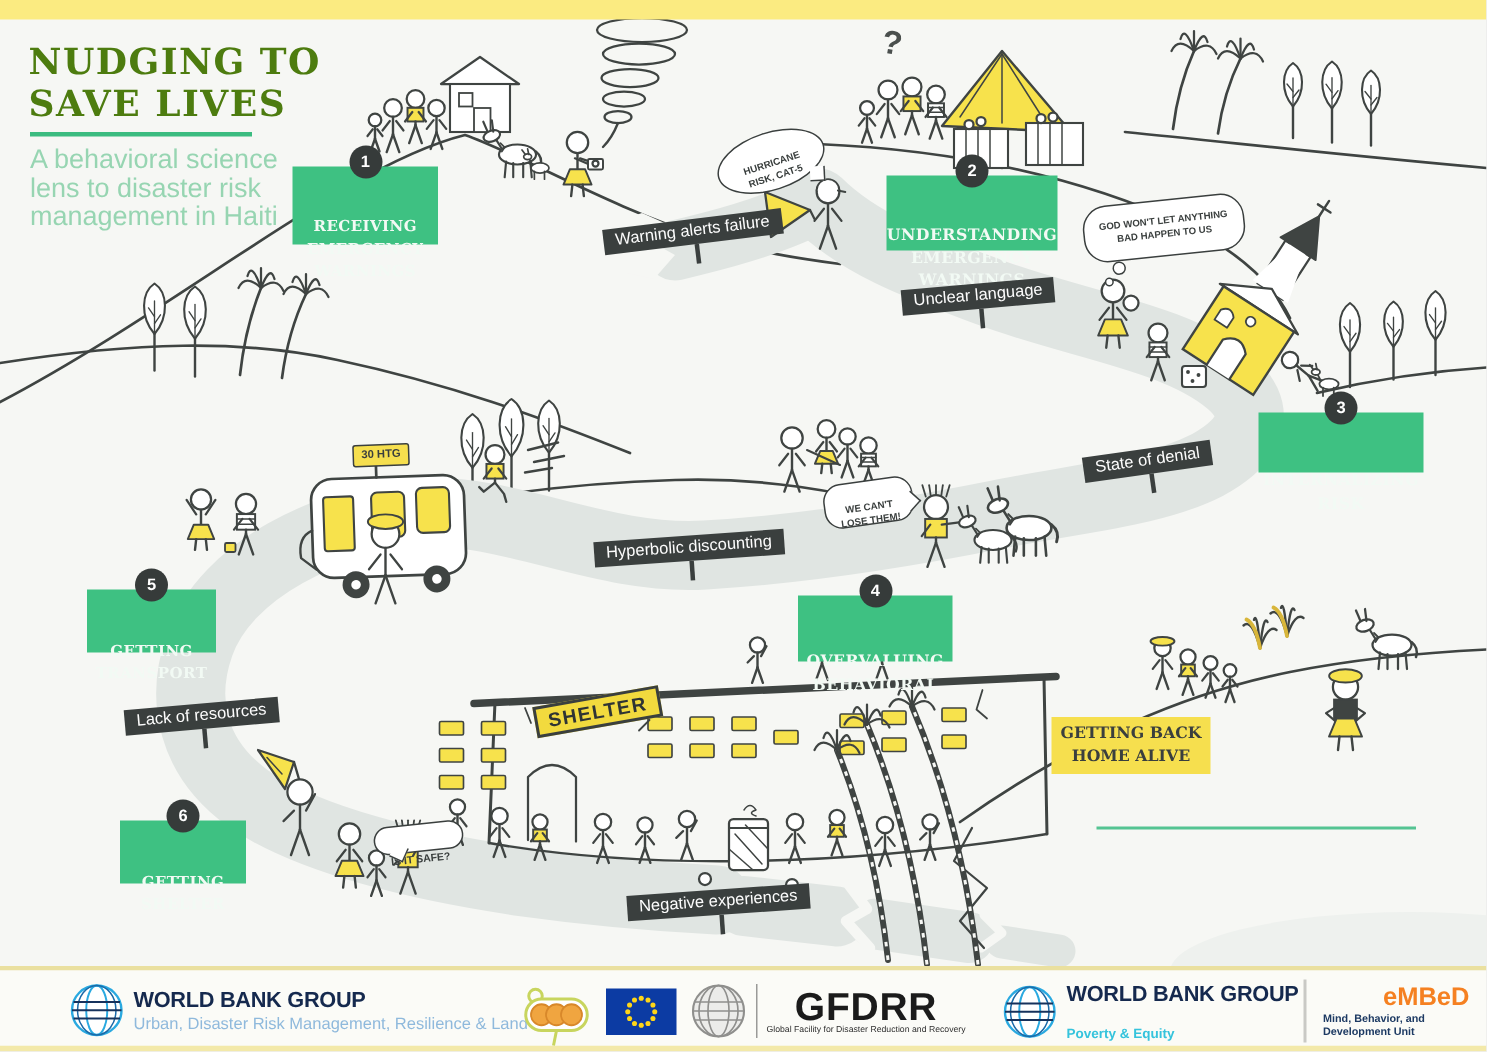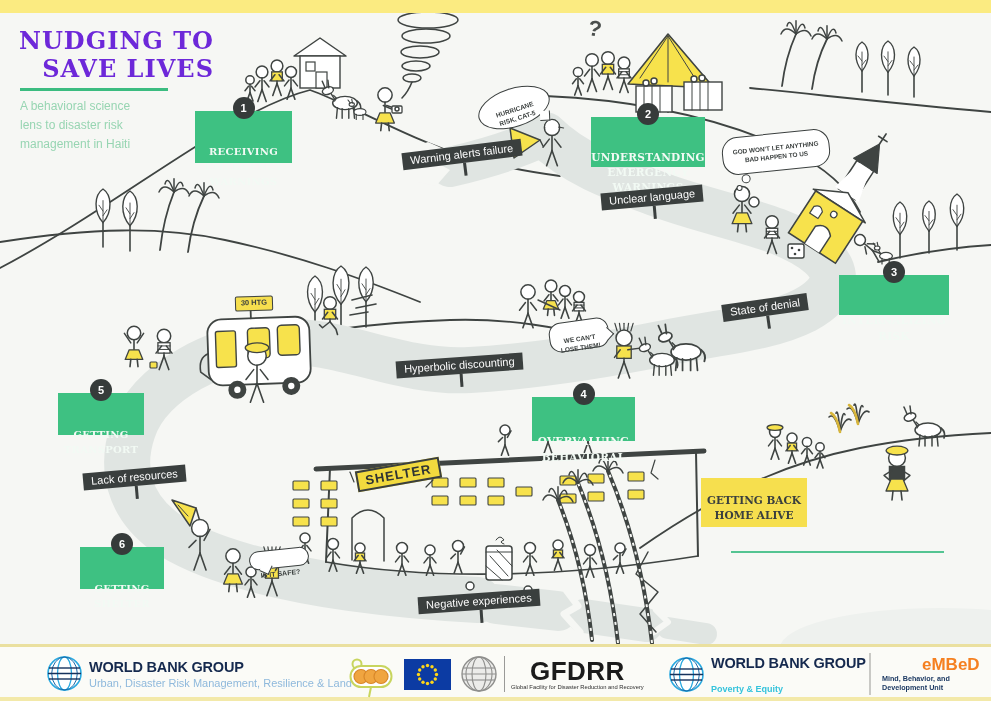--- a/index.html
+++ b/index.html
@@ -5,39 +5,39 @@
   html,body{margin:0;padding:0;background:#e8e8e8;}
   .canvas{position:relative;width:991px;height:701px;background:#f6f7f4;overflow:hidden;
           font-family:"Liberation Sans",sans-serif;}
   .bar-top{position:absolute;top:0;left:0;right:0;height:13px;background:#fbeb81;}
   .bar-bottom{position:absolute;bottom:0;left:0;right:0;height:4px;background:#f3e9a9;}
   .sep-line{position:absolute;top:644px;left:0;right:0;height:3px;background:#eae09f;}
   #art{position:absolute;top:0;left:0;}
 
   
   #title{position:absolute;left:19px;top:27px;font-family:"DejaVu Serif",serif;font-weight:bold;
-         font-size:24px;line-height:28px;letter-spacing:1px;color:#6d28d9;white-space:pre-line;text-align:right;}
+         font-size:24px;line-height:28px;letter-spacing:1px;color:#4d7c0f;white-space:pre-line;}
   #title-rule{position:absolute;left:20px;top:88px;width:148px;height:3px;background:#3bbc80;}
-  #subtitle{position:absolute;left:20px;top:97px;font-size:12px;line-height:19px;color:#97d5b2;white-space:pre-line;}
+  #subtitle{position:absolute;left:20px;top:97px;font-size:18px;line-height:19px;color:#97d5b2;white-space:pre-line;}
 
   
   .step{position:absolute;background:#3ec182;color:#f2faf4;font-family:"DejaVu Serif",serif;
         font-weight:bold;text-align:center;white-space:pre-line;letter-spacing:.3px;}
   .step .num{position:absolute;top:-14px;left:50%;margin-left:-11px;width:22px;height:22px;border-radius:50%;
         background:#363b3a;color:#fff;font-family:"Liberation Sans",sans-serif;font-size:11px;line-height:22px;
         font-weight:bold;text-align:center;letter-spacing:0;}
   #s1{left:195px;top:111px;width:97px;height:49px;font-size:10px;line-height:15px;padding-top:3px;}
   #s2{left:591px;top:117px;width:114px;height:47px;font-size:10.5px;line-height:15px;padding-top:3px;}
   #s3{left:839px;top:275px;width:110px;height:35px;font-size:10.5px;line-height:16px;padding-top:5px;}
   #s4{left:532px;top:397px;width:103px;height:40px;font-size:10.5px;line-height:16px;padding-top:4px;}
   #s5{left:58px;top:393px;width:86px;height:38px;font-size:10px;line-height:15px;padding-top:4px;}
   #s6{left:80px;top:547px;width:84px;height:38px;font-size:10px;line-height:15px;padding-top:4px;}
   .goal{position:absolute;left:701px;top:478px;width:106px;height:34px;background:#f6df4e;color:#3a3f3e;
         font-family:"DejaVu Serif",serif;font-weight:bold;font-size:10.5px;line-height:15px;text-align:center;
-        white-space:pre-line;padding-top:15px;}
+        white-space:pre-line;padding-top:4px;}
 
   
   .sign{position:absolute;background:#3a3f3e;color:#fcfcfc;font-size:11px;padding:2px 8px 3px;white-space:nowrap;}
   .sign::after{content:"";position:absolute;top:100%;left:50%;width:3px;height:13px;background:#3a3f3e;}
   #sign-warning{left:402px;top:146px;transform:rotate(-7deg);}
   #sign-unclear{left:601px;top:189px;transform:rotate(-5deg);}
   #sign-denial{left:722px;top:299px;transform:rotate(-8deg);}
   #sign-hyperbolic{left:396px;top:357px;transform:rotate(-4deg);}
   #sign-resources{left:83px;top:469px;transform:rotate(-5deg);}
   #sign-negative{left:418px;top:593px;transform:rotate(-4deg);}

